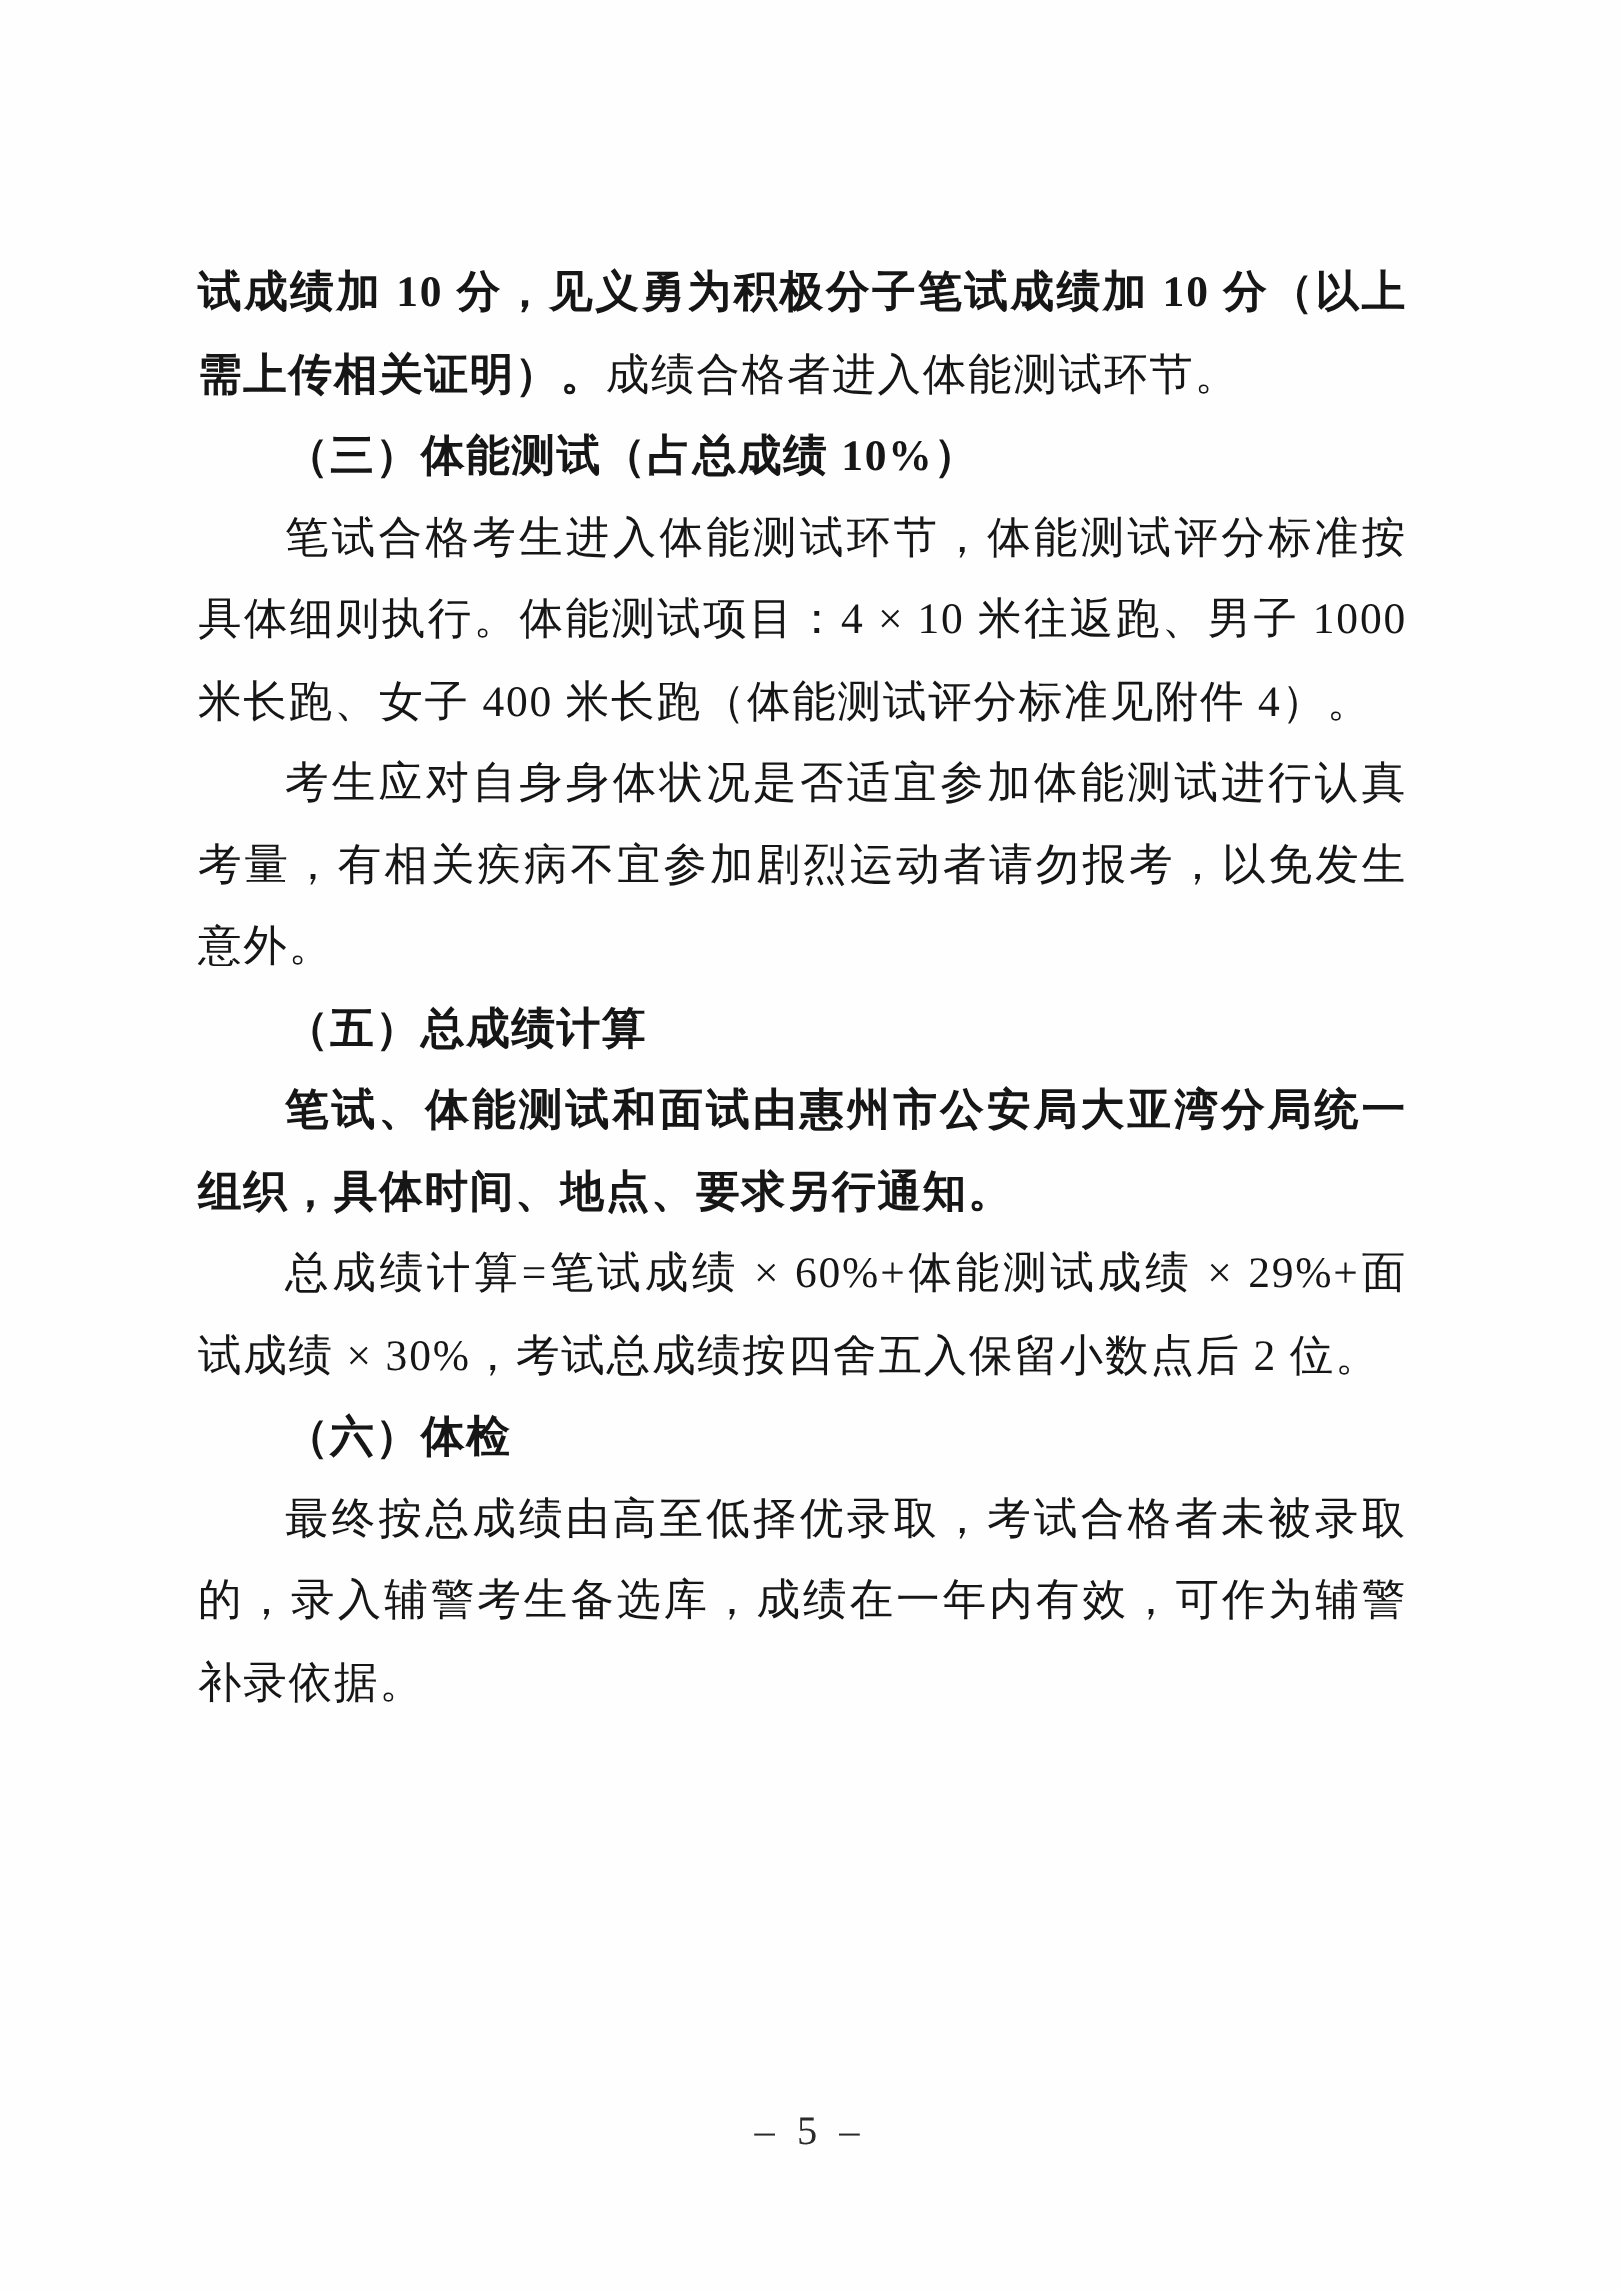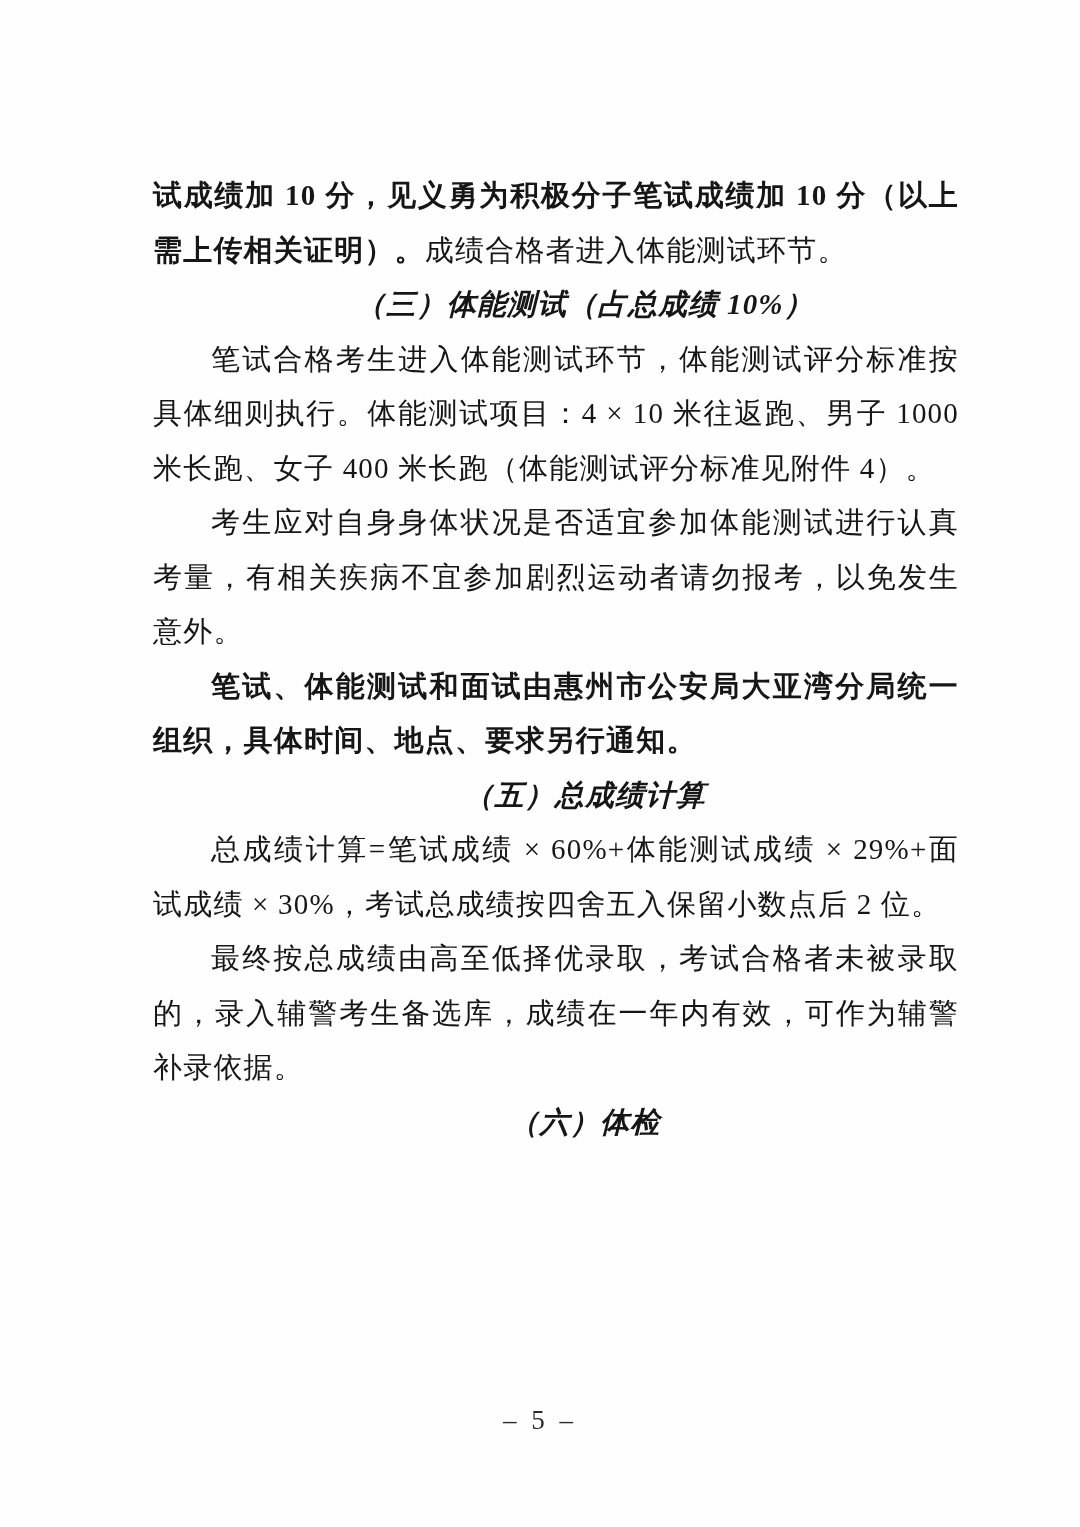--- a/index.html
+++ b/index.html
@@ -12,42 +12,41 @@
     width: 1080px;
     height: 1527px;
     background: #fefefe;
     overflow: hidden;
     font-family: "Liberation Serif", "DejaVu Serif", serif;
     color: #161616;
   }
   .content {
     position: absolute;
     top: 168px;
-    left: 153px;
+    left: 132px;
     width: 806px;
   }
   .para {
     margin: 0;
     font-size: 29px;
     line-height: 54.5px;
     letter-spacing: 1.2px;
     text-align: justify;
     text-justify: inter-ideograph;
     word-break: break-all;
   }
   .indent {
     text-indent: 2em;
   }
   .bold {
     font-weight: 700;
   }
   .heading {
     font-weight: 700;
-    text-align: center;
-    font-style: italic;
+    text-align: left;
   }
   .footer {
     position: absolute;
     top: 1405px;
     left: 0;
     width: 100%;
     text-align: center;
     font-size: 27px;
     letter-spacing: 4px;
     color: #2a2a2a;
@@ -62,26 +61,26 @@
     <p class="para"><span class="bold">试成绩加 10 分，见义勇为积极分子笔试成绩加 10 分（以上需上传相关证明）。</span><span>成绩合格者进入体能测试环节。</span></p>
 
     <p class="para indent heading">（三）体能测试（占总成绩 10%）</p>
 
     <p class="para indent">笔试合格考生进入体能测试环节，体能测试评分标准按具体细则执行。体能测试项目：4 × 10 米往返跑、男子 1000 米长跑、女子 400 米长跑（体能测试评分标准见附件 4）。</p>
 
     <p class="para indent">考生应对自身身体状况是否适宜参加体能测试进行认真考量，有相关疾病不宜参加剧烈运动者请勿报考，以免发生意外。</p>
 
 
 
+    <p class="para indent heading">（五）总成绩计算</p>
+
     <p class="para indent bold">笔试、体能测试和面试由惠州市公安局大亚湾分局统一组织，具体时间、地点、要求另行通知。</p>
-
-    <p class="para indent heading">（五）总成绩计算</p>
 
     <p class="para indent">总成绩计算=笔试成绩 × 60%+体能测试成绩 × 29%+面试成绩 × 30%，考试总成绩按四舍五入保留小数点后 2 位。</p>
 
+    <p class="para indent heading">（六）体检</p>
+
     <p class="para indent">最终按总成绩由高至低择优录取，考试合格者未被录取的，录入辅警考生备选库，成绩在一年内有效，可作为辅警补录依据。</p>
-
-    <p class="para indent heading">（六）体检</p>
 
   </div>
 
   <div class="footer">– 5 –</div>
 </div>
 
 </body></html>

